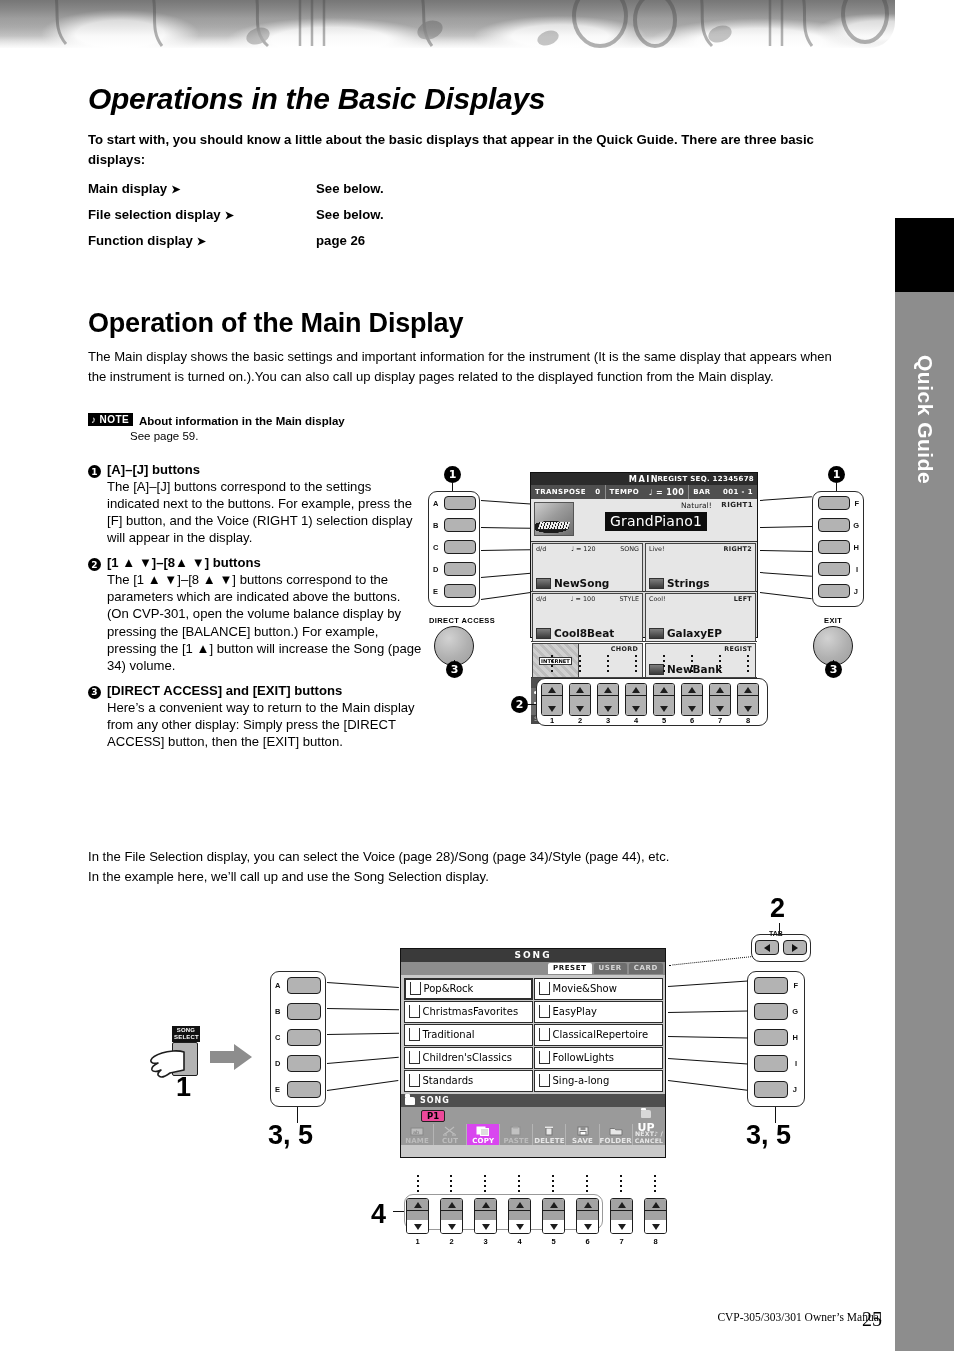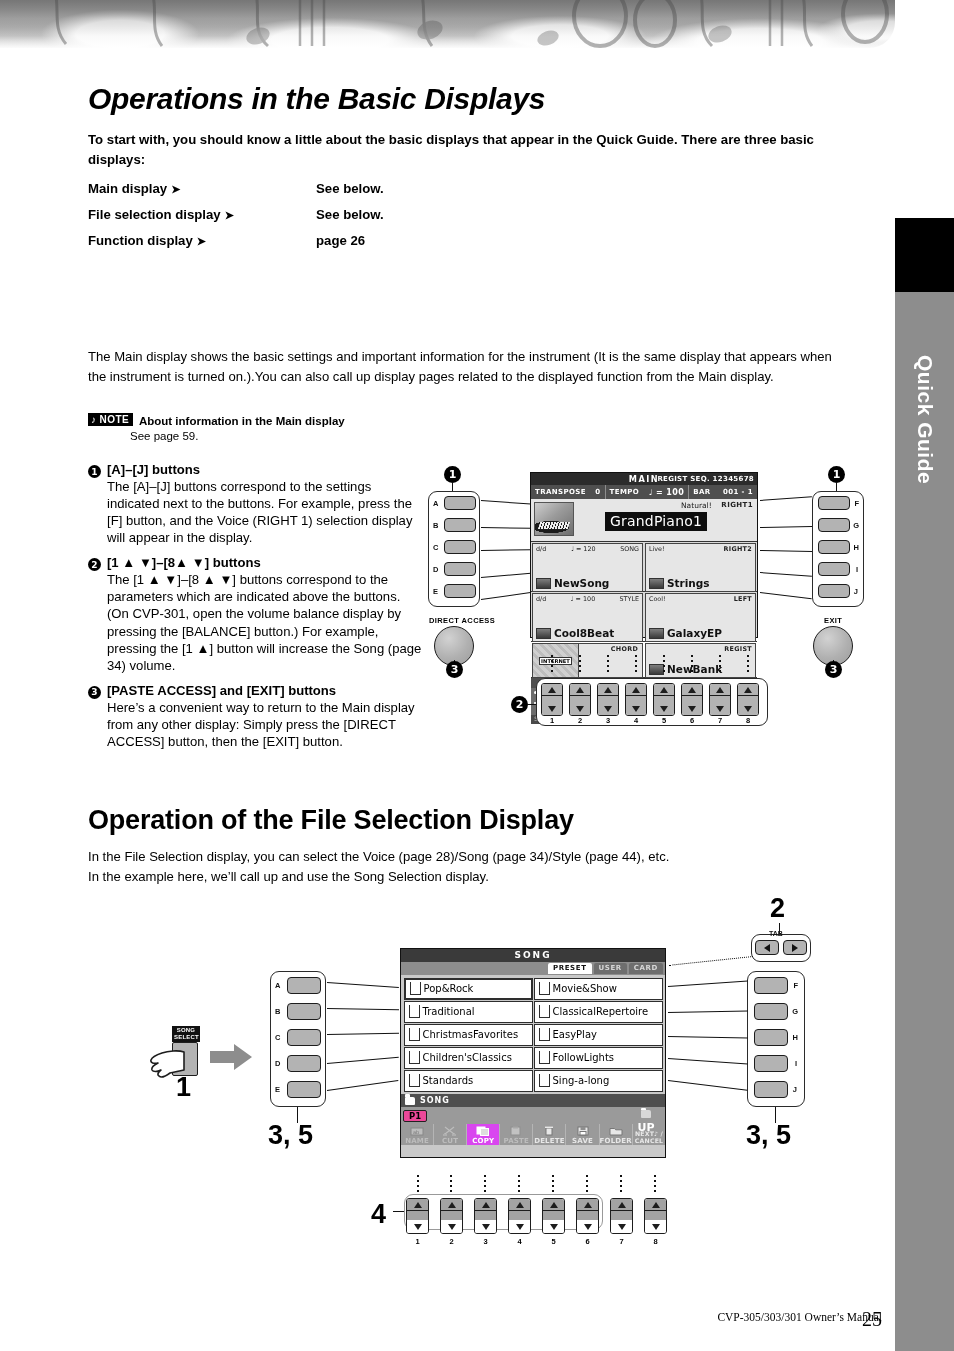--- a/index.html
+++ b/index.html
@@ -204,21 +204,21 @@
   .fcell {
     width: 50%; height: 22px; background: #fff; border: 1.3px solid #2e2e2e;
     margin: 0.5px; display: flex; align-items: center; font-size: 10px; position: relative;
   }
   .fcell.sel { border-width: 2.4px; }
   .ftab { width: 11px; height: 13px; border: 1.2px solid #2e2e2e; border-top: none; margin: 0 3px 0 4px; flex: 0 0 11px; }
   .folderbar { background: #4f4f4f; color: #fff; font-size: 8px; font-weight: bold; letter-spacing: 1px; height: 13px; line-height: 13px; display:flex; align-items:center; gap:5px; padding-left:4px; }
   .folder-ico { width: 10px; height: 8px; background: #fff; border-radius: 1px 2px 1px 1px; position: relative; }
   .folder-ico::before { content:""; position:absolute; left:0; top:-2.5px; width:5px; height:2.5px; background:#fff; border-radius:1px 1px 0 0;}
   .pbar { background: #9a9a9a; height: 17px; position: relative; display:flex; align-items:center; }
-  .pchip { background: #ec4899; border: 1.4px solid #222; font-size: 8.5px; font-weight: bold; padding: 0 5px; margin-left: 2px; border-radius: 2px; }
+  .pchip { background: #ec4899; border: 1.4px solid #222; font-size: 8.5px; font-weight: bold; padding: 0 5px; margin-left: 20px; border-radius: 2px; }
   .upchip { position: absolute; right: 2px; top: 1px; width: 34px; text-align: center; color: #fff; font-size: 11px; font-weight: bold; }
   .toolbar { background: #9a9a9a; height: 21px; display: flex; }
   .tool { flex: 1; position: relative; border-right: 1px solid #b5b5b5; display:flex; flex-direction:column; align-items:center; justify-content:flex-end; }
   .tool:last-child{border-right:none;}
   .tool .tico { width: 14px; height: 10px; margin-bottom: 1px; }
   .tool .tlbl { font-size: 7px; font-weight: bold; color: #e8e8e8; letter-spacing: .2px; width:100%; text-align:center; }
   .tool.active { background: #d946ef; }
   .tool.active .tlbl { color: #fff; }
   .tool.dim .tlbl { color: #bdbdbd; }
   .songsel-btn {
@@ -288,20 +288,21 @@
       <div>See below.</div>
     </div>
     <div class="ref-row">
       <div class="ref-key">
         <span>Function display</span><span class="ref-arrow">➤</span>
       </div>
       <div>page 26</div>
     </div>
   </div>
 
+  <div class="h2">Operation of the Main Display</div>
   <div class="para" style="left:88px; top:347px;">The Main display shows the basic settings and important information for the instrument (It is the same display that appears when the instrument is turned on.).You can also call up display pages related to the displayed function from the Main display.</div>
 
   <div class="note-block">
     <div>
       <span class="note-badge">♪ NOTE</span><span class="note-title">About information in the Main display</span>
     </div>
     <div class="note-sub">See page 59.</div>
   </div>
 
   <div class="numlist">
@@ -317,21 +318,21 @@
       <div class="item-head">
         <span class="circ">2</span>
         <span>[1 ▲ ▼]–[8▲ ▼] buttons</span>
       </div>
       <div class="item-body">The [1 ▲ ▼]–[8 ▲ ▼] buttons correspond to the parameters which are indicated above the buttons. (On CVP-301, open the volume balance display by pressing the [BALANCE] button.)
 For example, pressing the [1 ▲] button will increase the Song (page 34) volume.</div>
     </div>
     <div class="item">
       <div class="item-head">
         <span class="circ">3</span>
-        <span>[PASTE ACCESS] and [EXIT] buttons</span>
+        <span>[DIRECT ACCESS] and [EXIT] buttons</span>
       </div>
       <div class="item-body">Here’s a convenient way to return to the Main display from any other display: Simply press the [DIRECT ACCESS] button, then the [EXIT] button.</div>
     </div>
   </div>
 
   <div class="callout" style="left:444px; top:466px;">1</div>
   <div class="vline" style="left:452px; top:483px; height:12px;"></div>
   <div class="panel" style="left:428px; top:491px; width:52px; height:116px;">
     <div class="hwlabel" style="left:4px; top:7px;">A</div>
     <div class="hwbtn" style="left:15px; top:4px; width:32px; height:14px;"></div>
@@ -625,21 +626,20 @@
       <div class="up">
         <span class="tri tri-up"></span>
       </div>
       <div class="mid"></div>
       <div class="dn">
         <span class="tri tri-dn"></span>
       </div>
     </div>
   <div class="rnum" style="left:737px; top:716px;">8</div>
 
-  <div class="h2b">Operation of the File Selection Display</div>
   <div class="para" style="left:88px; top:847px; white-space:pre-line;">In the File Selection display, you can select the Voice (page 28)/Song (page 34)/Style (page 44), etc.
 In the example here, we’ll call up and use the Song Selection display.</div>
 
   <div class="songsel-cap" style="left:172px; top:1026px; width:28px;">SONG<br>SELECT</div>
   <div class="songsel-btn" style="left:172px; top:1042px;"></div>
   <svg style="position:absolute; left:148px; top:1040px; width:44px; height:40px;" viewBox="0 0 44 40">
     <path d="M36 12 C30 10, 20 11, 14 13 C8 15, 4 17, 3 20 C2 23, 6 24, 10 23 C6 25, 3 27, 4 30 C5 32, 9 32, 13 30 C10 32, 9 35, 11 36 C13 38, 18 36, 22 33 L36 30 Z" fill="#ffffff" stroke="#1d1d1d" stroke-width="1.6" stroke-linejoin="round"></path>
   </svg>
   <div class="bignum" style="left:176px; top:1072px;">1</div>
   <svg style="position:absolute; left:210px; top:1044px; width:42px; height:26px;" viewBox="0 0 42 26">
@@ -714,35 +714,35 @@
             <span>Pop&amp;Rock</span>
           </div>
         <div class="fcell">
             <span class="ftab"></span>
             <span>Movie&amp;Show</span>
           </div>
       </div>
       <div class="frow">
         <div class="fcell">
             <span class="ftab"></span>
+            <span>ChristmasFavorites</span>
+          </div>
+        <div class="fcell">
+            <span class="ftab"></span>
+            <span>EasyPlay</span>
+          </div>
+      </div>
+      <div class="frow">
+        <div class="fcell">
+            <span class="ftab"></span>
             <span>Traditional</span>
           </div>
         <div class="fcell">
             <span class="ftab"></span>
             <span>ClassicalRepertoire</span>
-          </div>
-      </div>
-      <div class="frow">
-        <div class="fcell">
-            <span class="ftab"></span>
-            <span>ChristmasFavorites</span>
-          </div>
-        <div class="fcell">
-            <span class="ftab"></span>
-            <span>EasyPlay</span>
           </div>
       </div>
       <div class="frow">
         <div class="fcell">
             <span class="ftab"></span>
             <span>Children'sClassics</span>
           </div>
         <div class="fcell">
             <span class="ftab"></span>
             <span>FollowLights</span>

